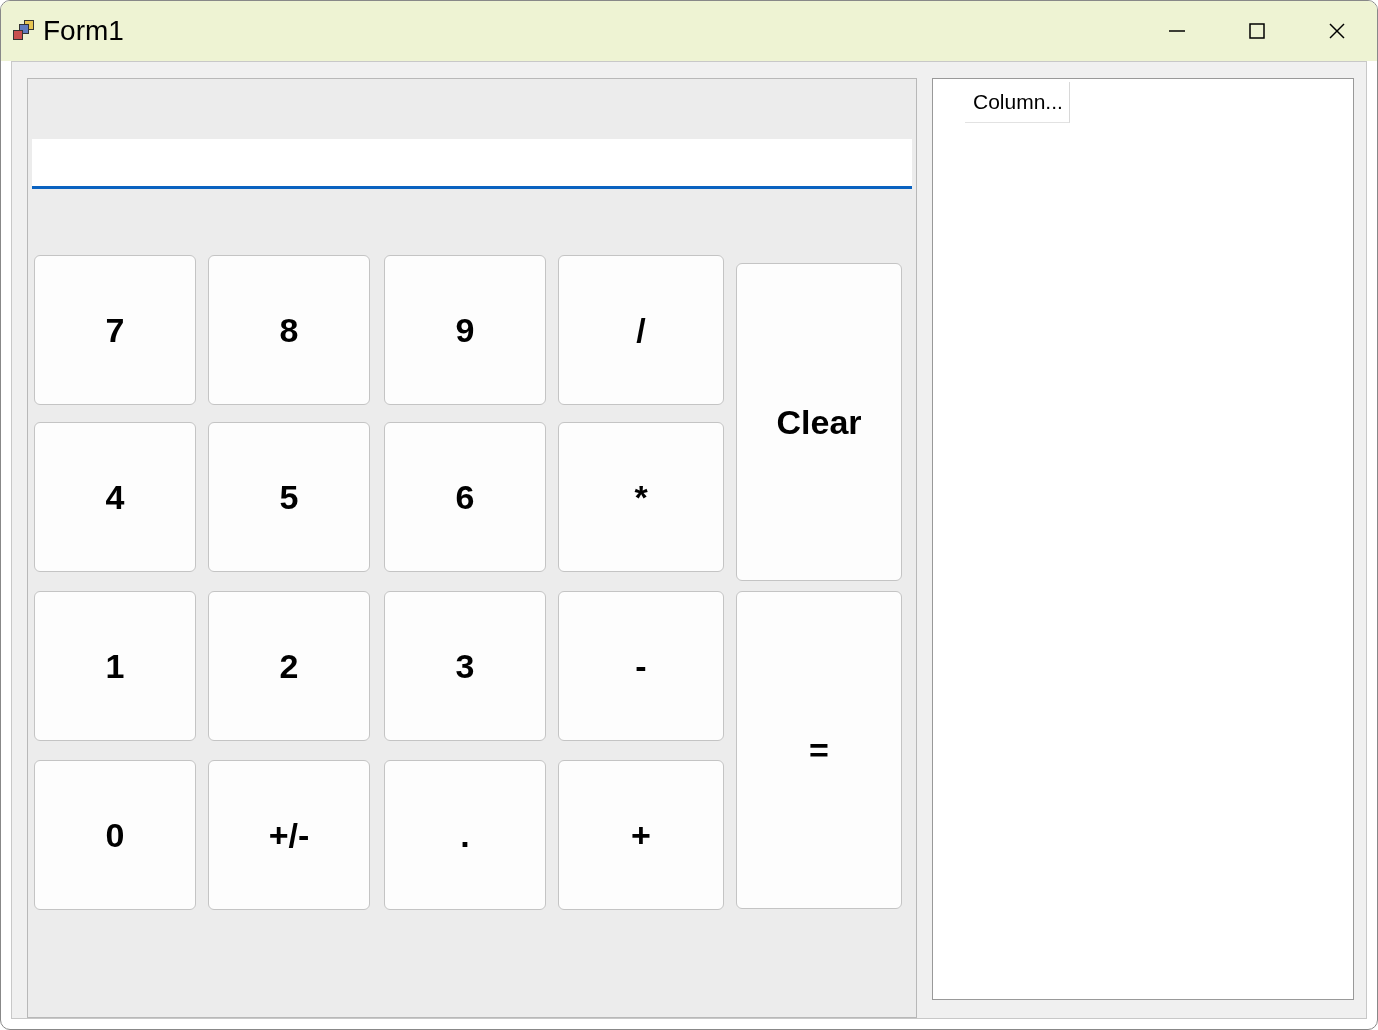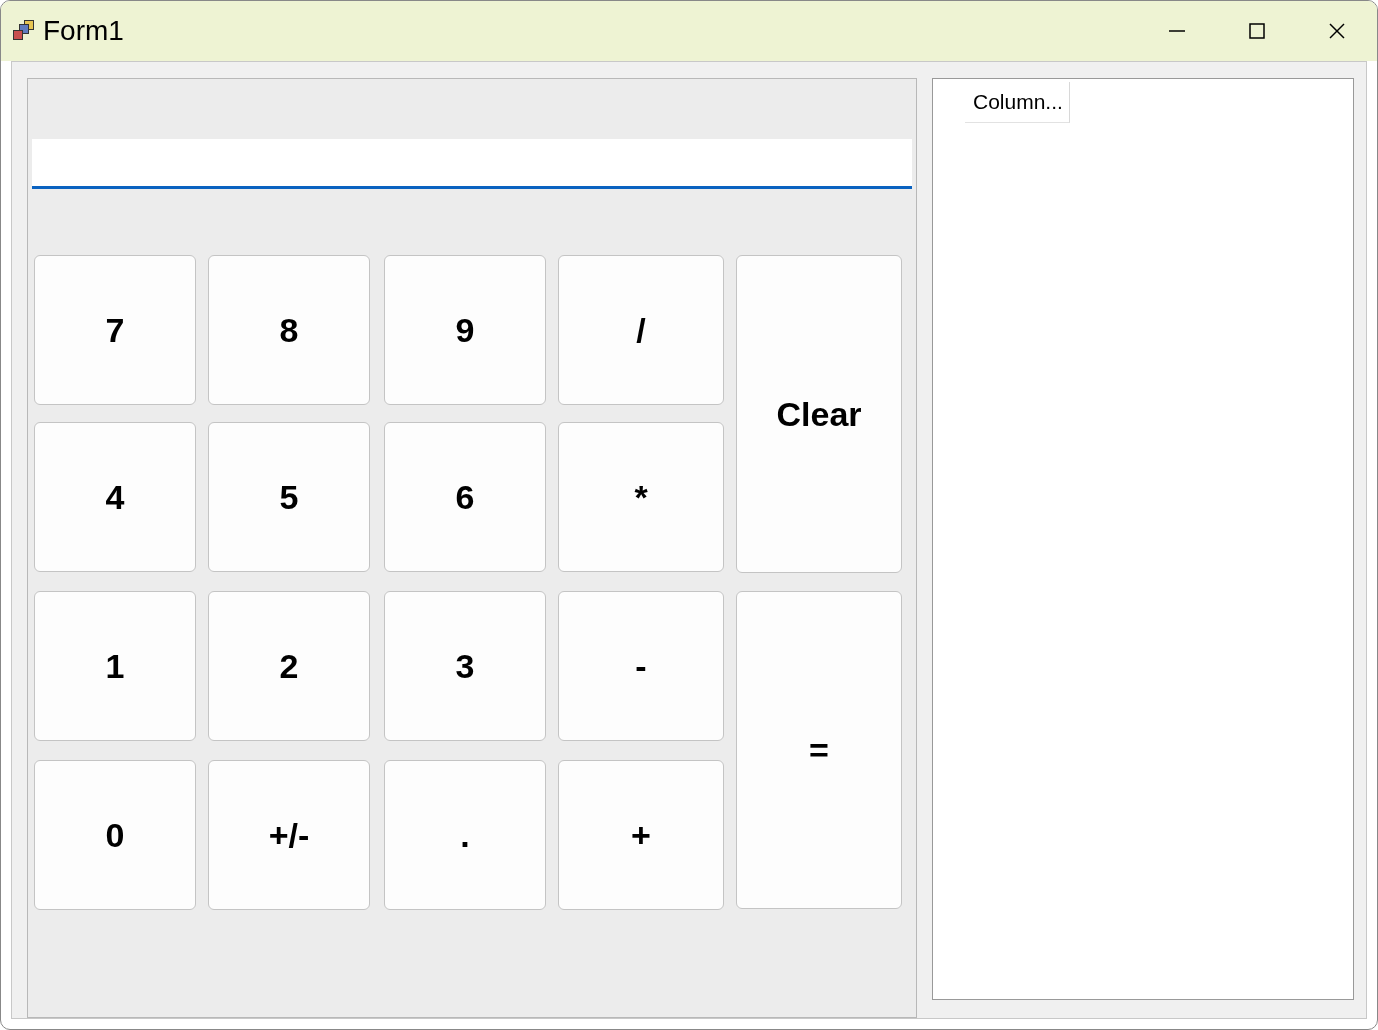--- a/index.html
+++ b/index.html
@@ -114,21 +114,21 @@
     
     .c0 { left: 6px; width: 162px; }
     .c1 { left: 180px; width: 162px; }
     .c2 { left: 356px; width: 162px; }
     .c3 { left: 530px; width: 166px; }
     .c4 { left: 708px; width: 166px; }
     .r0 { top: 0; height: 150px; }
     .r1 { top: 167px; height: 150px; }
     .r2 { top: 336px; height: 150px; }
     .r3 { top: 505px; height: 150px; }
-    .tall0 { top: 0; height: 318px; }
+    .tall0 { top: 8px; height: 318px; }
     .tall1 { top: 336px; height: 318px; }
     .history-panel {
       position: absolute;
       left: 920px;
       top: 16px;
       right: 12px;
       bottom: 18px;
       background: #fff;
       border: 1px solid #999;
     }

